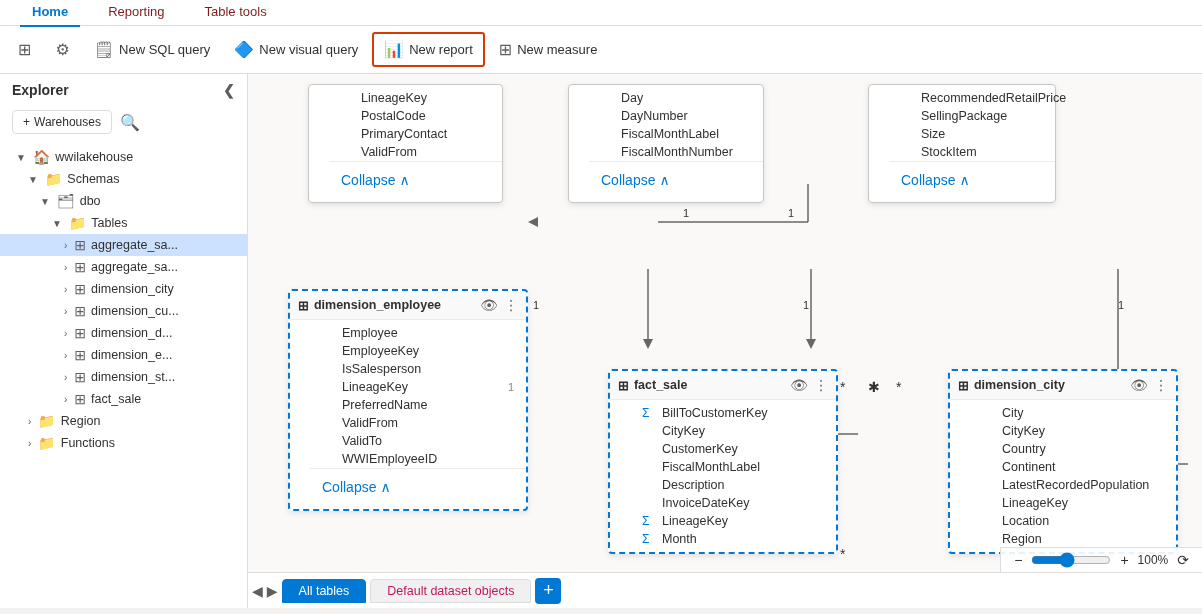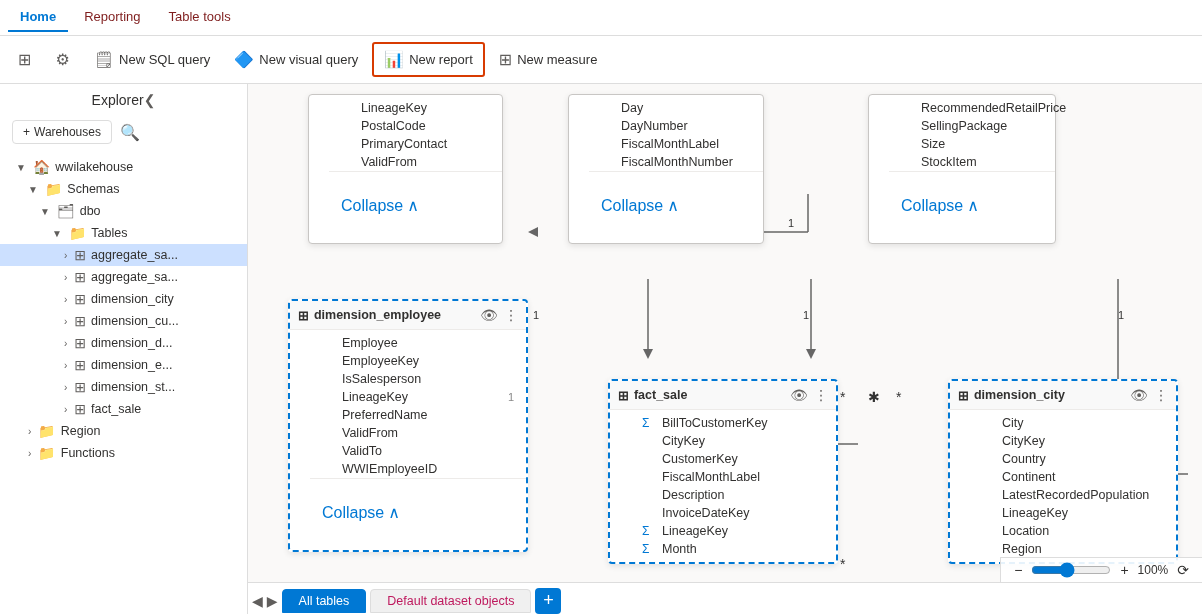--- a/index.html
+++ b/index.html
@@ -4,23 +4,23 @@
   <style>
     * { box-sizing: border-box; margin: 0; padding: 0; }
     body { font-family: 'Segoe UI', Arial, sans-serif; font-size: 13px; background: #f3f2f1; overflow: hidden; width: 1202px; height: 614px; }
 
     
     .tab-bar {
       display: flex;
       align-items: center;
       background: #fff;
       border-bottom: 1px solid #ddd;
-      height: 36px;
-      padding: 0 8px;
-      gap: 4px;
+      height: 26px;
+      padding: 0 20px;
+      gap: 16px;
     }
     .tab-item {
       padding: 6px 12px;
       font-size: 13px;
       cursor: pointer;
       color: #7f1d1d;
       border-bottom: 2px solid transparent;
     }
     .tab-item.active {
       border-bottom: 2px solid #0078d4;
@@ -69,24 +69,24 @@
       width: 248px;
       background: #fff;
       border-right: 1px solid #ddd;
       display: flex;
       flex-direction: column;
       overflow: hidden;
     }
     .sidebar-header {
       display: flex;
       align-items: center;
-      justify-content: center;
+      justify-content: space-between;
       padding: 8px 12px;
       font-size: 14px;
-      font-weight: 400;
+      font-weight: 700;
       color: #323130;
     }
     .sidebar-header-icons {
       display: flex;
       gap: 6px;
     }
     .sidebar-action-bar {
       display: flex;
       align-items: center;
       gap: 8px;
@@ -236,24 +236,24 @@
     }
     .table-row-item .row-icon {
       font-size: 11px;
       color: #605e5c;
       min-width: 14px;
     }
     .collapse-link {
       display: flex;
       align-items: center;
       gap: 4px;
-      padding: 24px 12px;
+      padding: 10px 12px;
       color: #0078d4;
       cursor: pointer;
-      font-size: 16px;
+      font-size: 14px;
       border-top: 1px solid #edebe9;
     }
 
     
     .connector-svg {
       position: absolute;
       top: 0; left: 0;
       pointer-events: none;
     }
 

